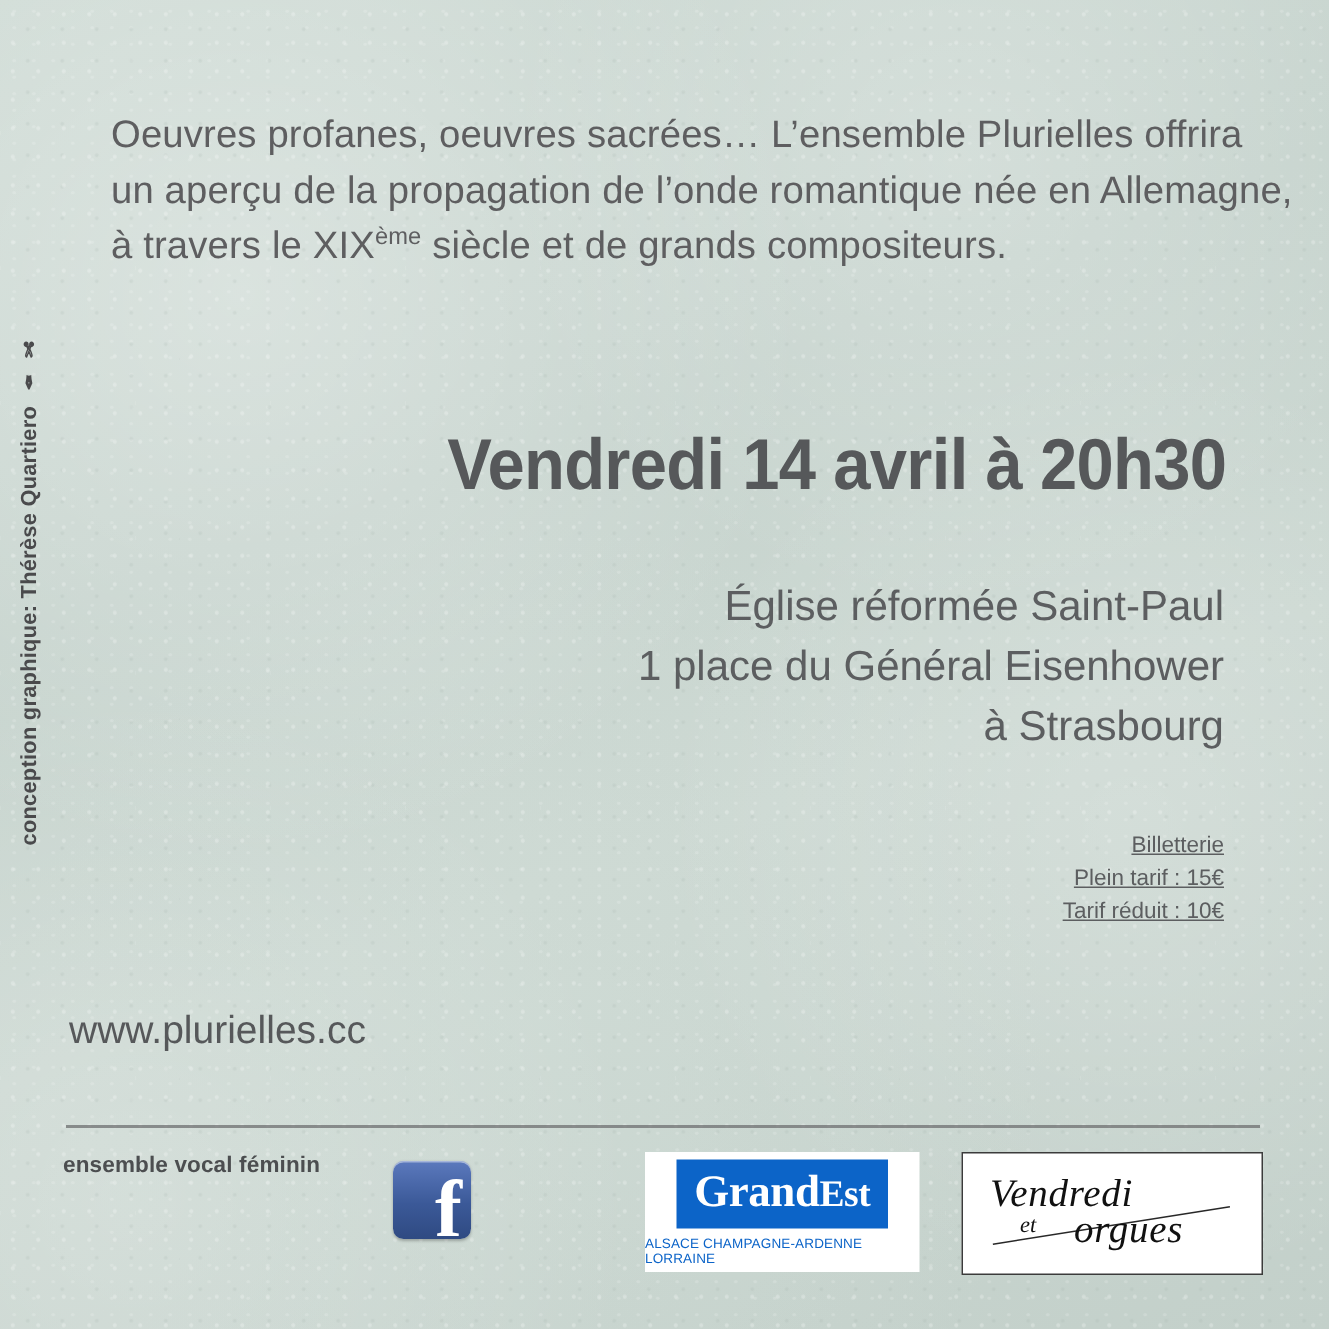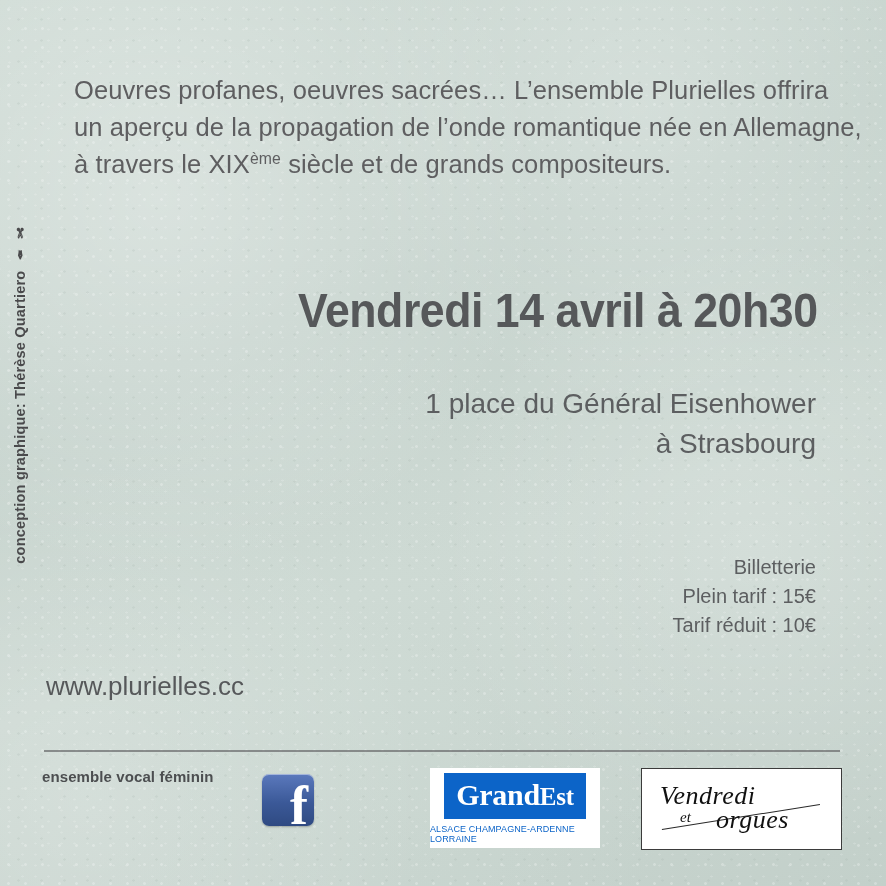--- a/index.html
+++ b/index.html
@@ -106,22 +106,23 @@
     line-height: 1.42;
   }
   .venue .ln { display: block; white-space: nowrap; }
 
   .tickets {
     position: absolute;
     right: 70px;
     top: 553px;
     text-align: right;
     color: #5c5e60;
-    font-size: 20px;
+    font-size: 15px;
     line-height: 1.45;
+    text-decoration: underline;
   }
   .tickets .ln { display: block; white-space: nowrap; }
 
   .web {
     position: absolute;
     left: 46px;
     top: 671px;
     color: #56585a;
     font-size: 26px;
   }
@@ -181,21 +182,21 @@
     font-family: "Liberation Serif", serif;
     font-weight: 700;
     font-size: 54px;
     line-height: 1;
   }
 
   .grandest {
     position: absolute;
     left: 430px;
     top: 768px;
-    width: 170px;
+    width: 183px;
     height: 80px;
     background: #ffffff;
     display: flex;
     flex-direction: column;
     align-items: center;
     justify-content: center;
   }
   .grandest .ge-main {
     background: #0c64c8;
     color: #ffffff;
@@ -285,20 +286,21 @@
 
   <div class="vertical-credit">
     <span>conception graphique: Thérèse Quartiero</span>
     <span class="pen">✒</span>
     <span class="pen">✄</span>
   </div>
 
   <div class="when">Vendredi 14 avril à  20h30</div>
 
   <div class="venue">
+    <span class="ln">Église réformée Saint-Paul</span>
     <span class="ln">1 place du Général Eisenhower</span>
     <span class="ln">à Strasbourg</span>
   </div>
 
   <div class="tickets">
     <span class="ln">Billetterie</span>
     <span class="ln">Plein tarif : 15€</span>
     <span class="ln">Tarif réduit : 10€</span>
   </div>
 

